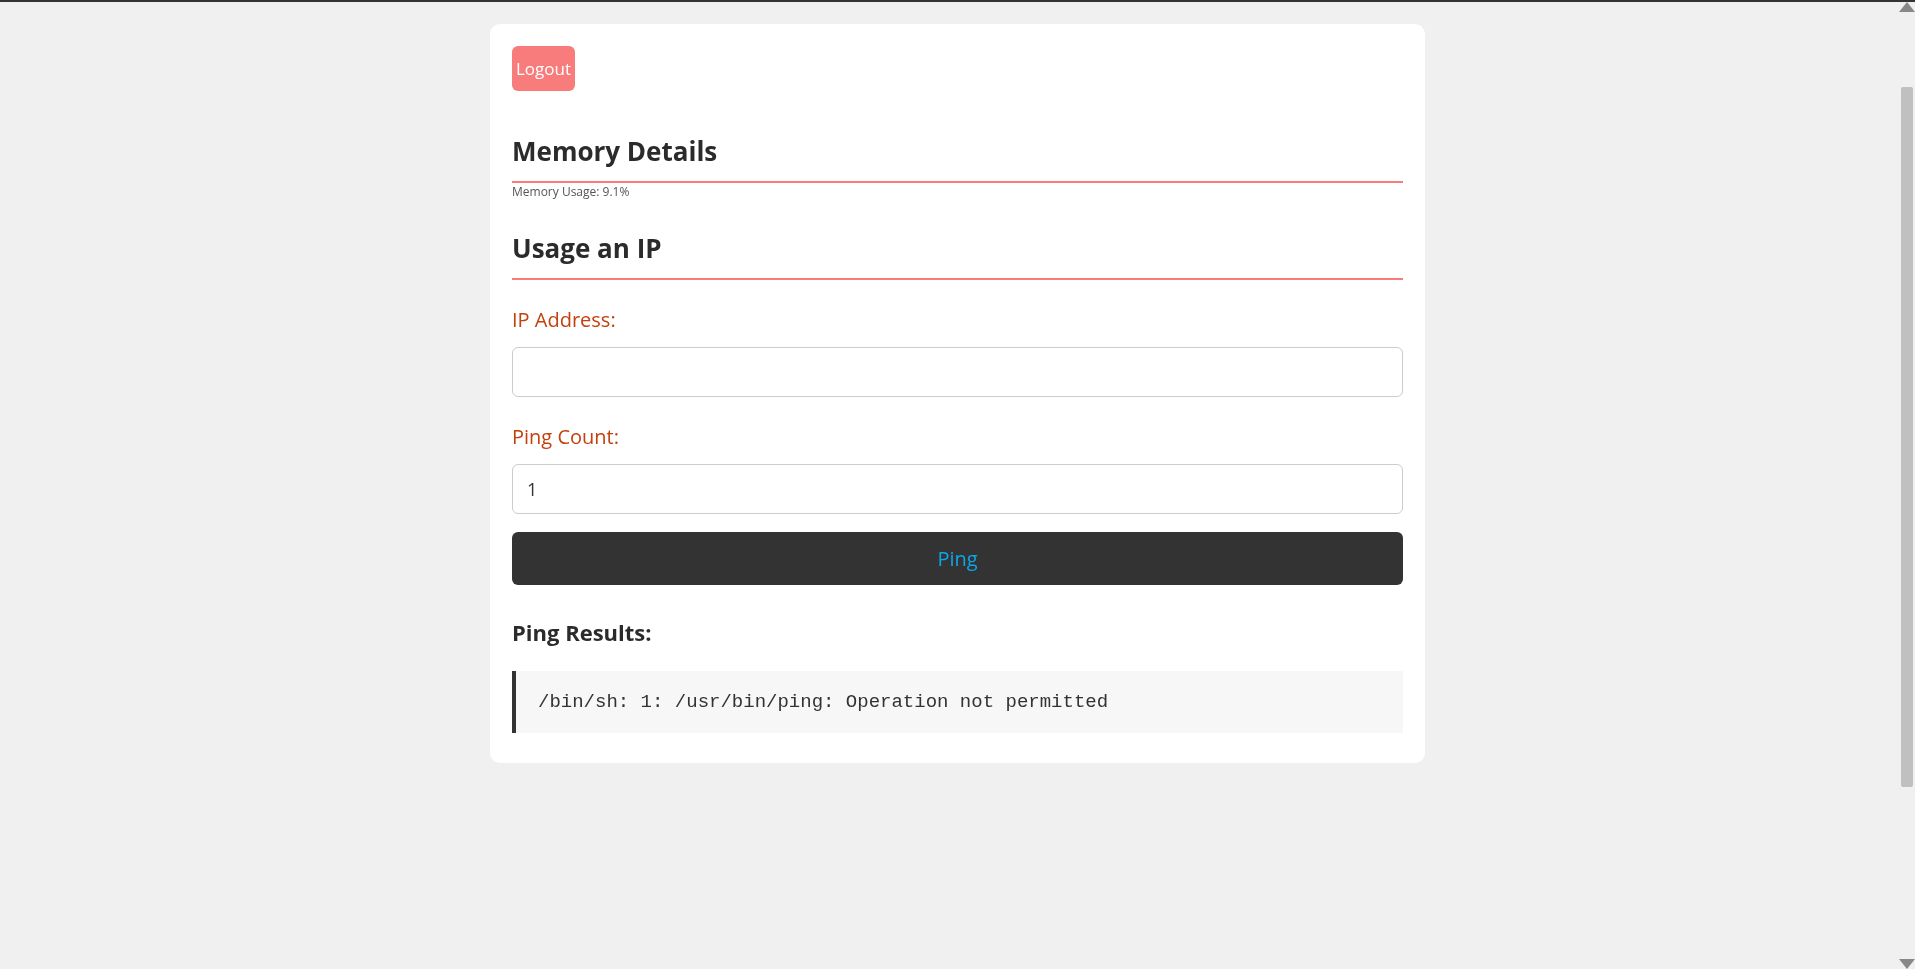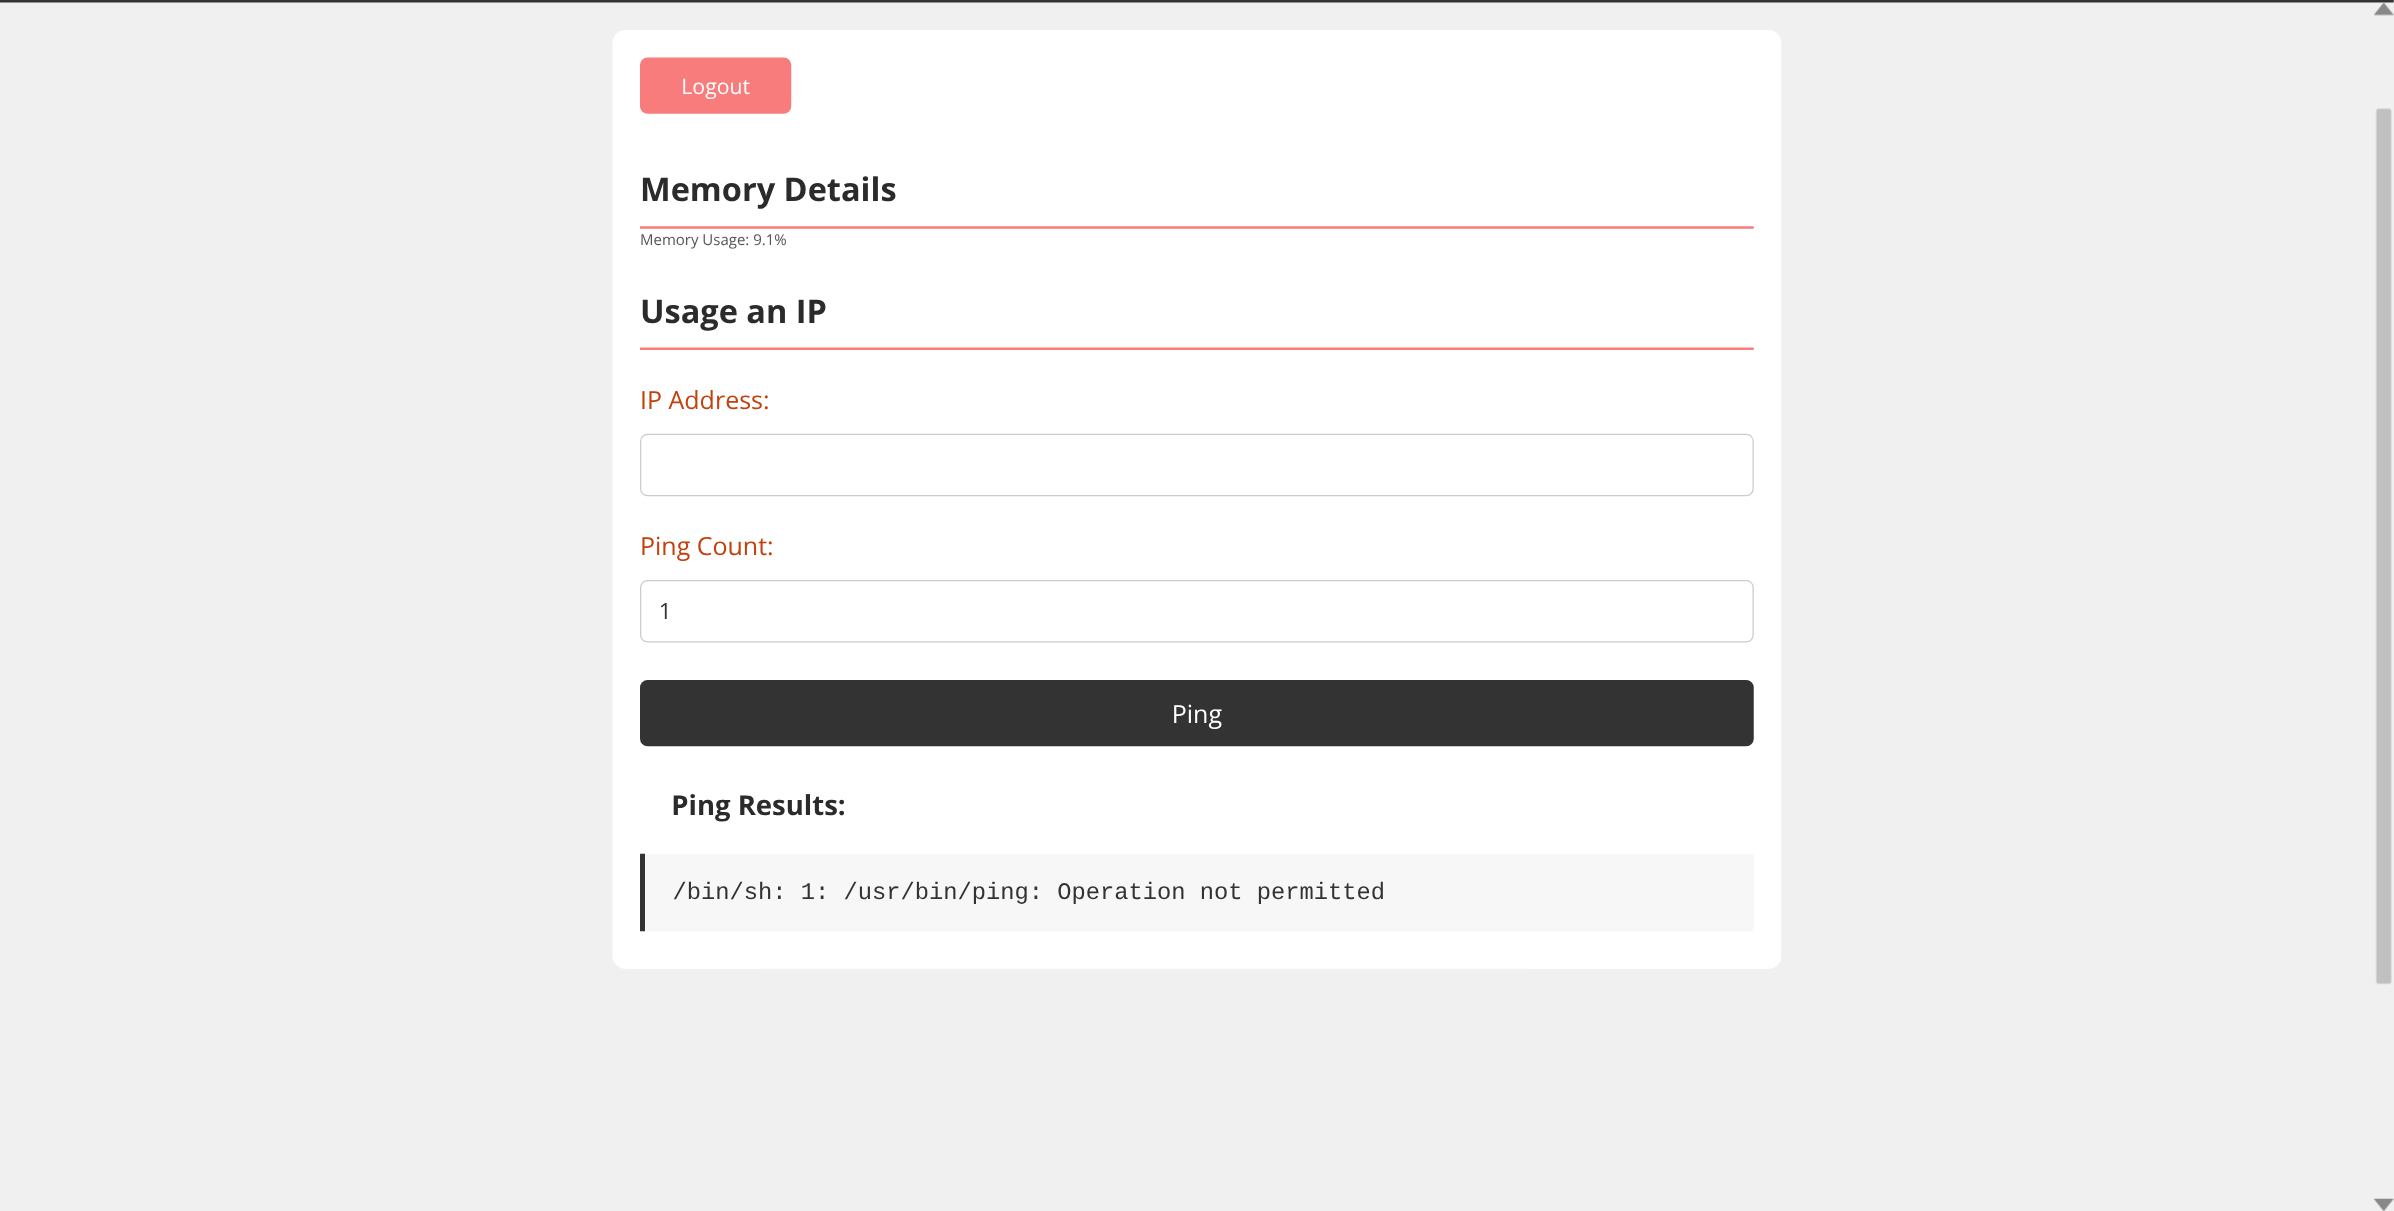--- a/index.html
+++ b/index.html
@@ -60,21 +60,21 @@
       background: #fff;
       border-radius: 10px;
       padding: 22px 22px 30px 22px;
     }
     .logout-btn {
       display: inline-block;
       background: #f87c7c;
       color: #fff;
       border: none;
       border-radius: 6px;
-      padding: 11px 33px;
+      padding: 11px 4px;
       font-size: 17px;
       cursor: pointer;
       font-family: inherit;
     }
     h2.section-title {
       font-size: 26px;
       font-weight: 700;
       color: #2b2b2b;
       margin-top: 42px;
       padding-bottom: 12px;
@@ -98,35 +98,34 @@
       padding: 12px 14px;
       font-size: 18px;
       border: 1px solid #ccc;
       border-radius: 6px;
       font-family: inherit;
       color: #333;
     }
     .ping-btn {
       width: 100%;
       background: #333333;
-      color: #ffffff;
+      color: #0ea5e9;
       border: none;
       border-radius: 6px;
       padding: 13px 0;
       font-size: 20px;
       cursor: pointer;
-      margin-top: 30px;
+      margin-top: 18px;
       font-family: inherit;
     }
     h3.results-title {
       font-size: 22px;
       font-weight: 700;
       color: #2b2b2b;
       margin-top: 32px;
-      margin-left: 25px;
     }
     .results-box {
       margin-top: 24px;
       background: #f7f7f7;
       border-left: 4px solid #333;
       padding: 20px 22px;
       font-family: Liberation Mono, monospace;
       font-size: 19px;
       color: #333;
       white-space: pre;

